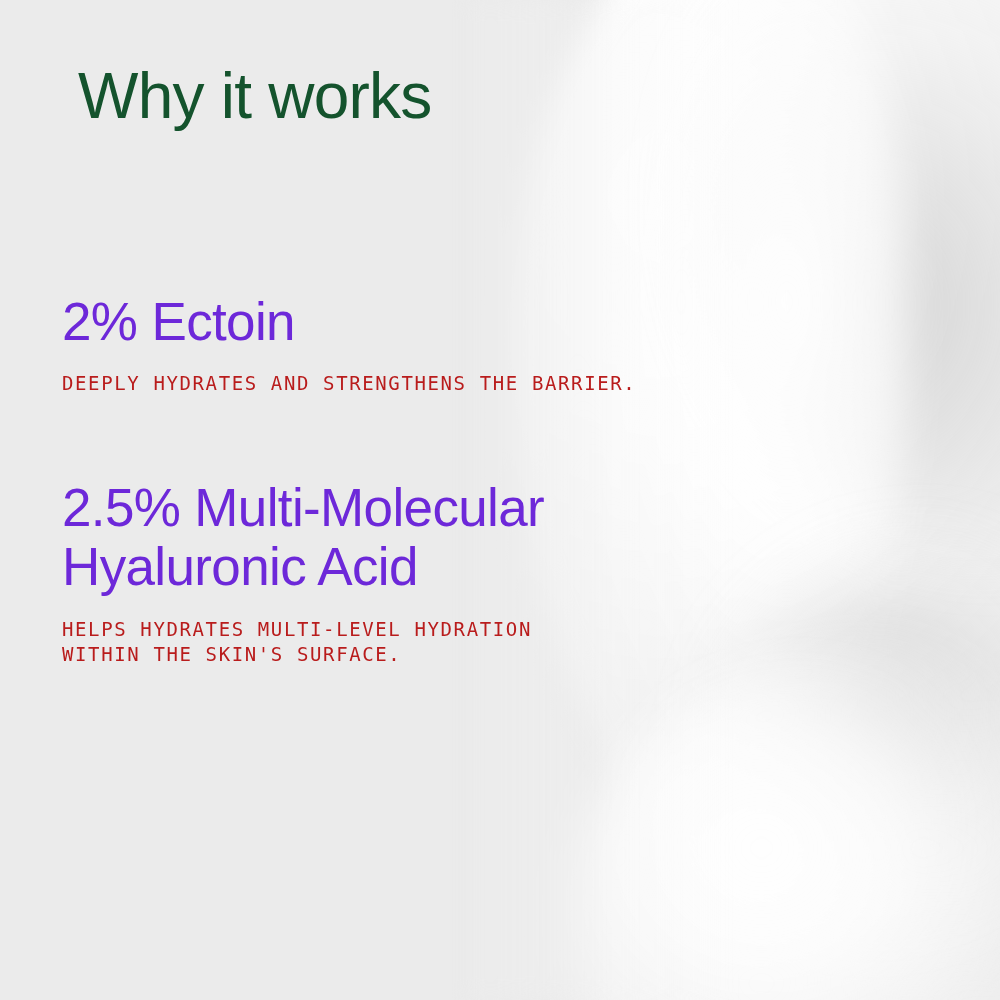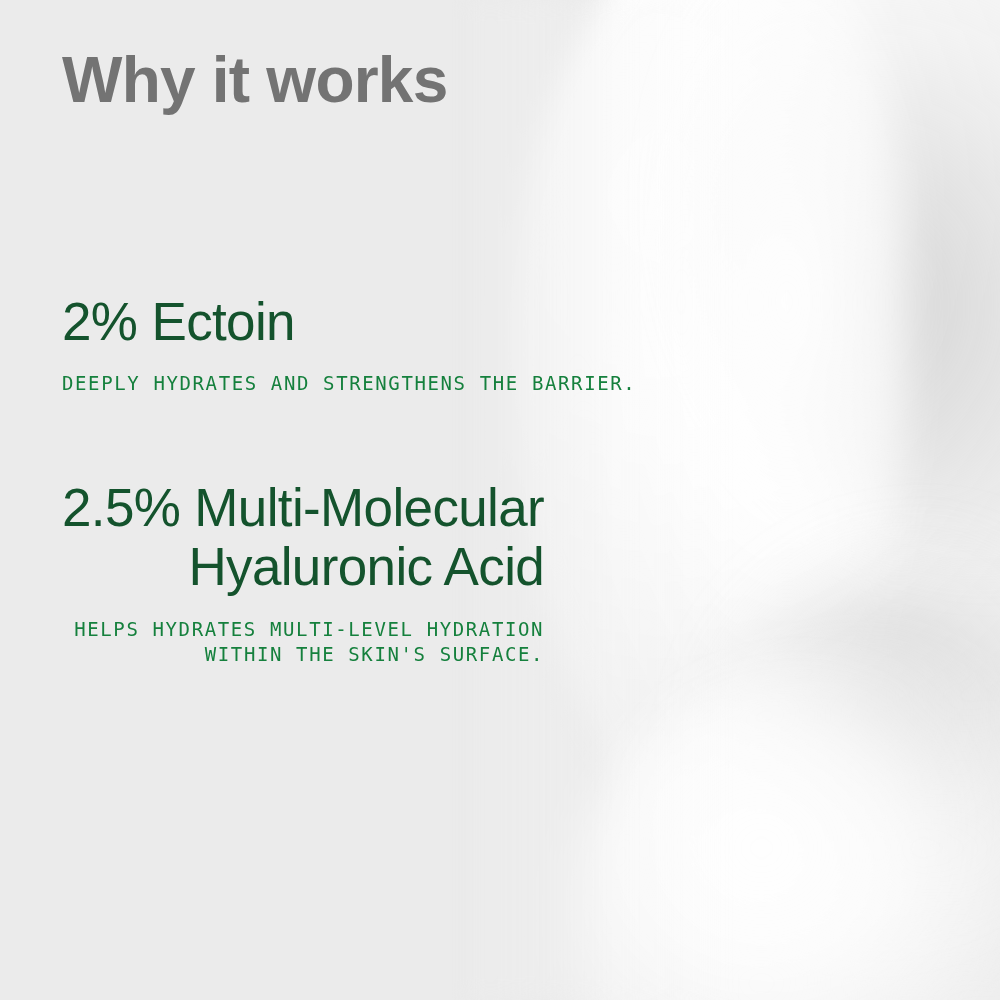--- a/index.html
+++ b/index.html
@@ -123,56 +123,56 @@
   .content {
     position: absolute;
     inset: 0;
     z-index: 5;
   }
 
   .page-title {
     position: absolute;
     left: 62px;
     top: 47px;
-    margin: 0;
+    margin: 16px;
     font-size: 64px;
     line-height: 1.06;
-    font-weight: 700;
+    font-weight: 400;
     letter-spacing: -0.012em;
-    color: #737373;
+    color: #14532d;
     white-space: nowrap;
   }
 
   .ingredient {
     position: absolute;
     left: 62px;
   }
   .ingredient.i0 { top: 292px; }
-  .ingredient.i1 { top: 478px; text-align: right; }
+  .ingredient.i1 { top: 478px; }
   .ingredient.i2 { top: 766px; }
 
   .ingredient-name {
     margin: 0;
     font-size: 53px;
     line-height: 1.12;
     font-weight: 400;
     letter-spacing: -0.012em;
-    color: #14532d;
+    color: #6d28d9;
     white-space: pre-line;
   }
 
   .ingredient-desc {
     margin: 0;
     margin-top: 20px;
     font-family: "DejaVu Sans Mono", "Liberation Mono", monospace;
     font-size: 19px;
     line-height: 1.34;
     font-weight: 400;
     letter-spacing: 0.085em;
-    color: #15803d;
+    color: #b91c1c;
     white-space: pre-line;
   }
 </style>
 </head>
 <body>
 
 <div id="page">
 
   <div class="art-layer">
     <div class="blob-main"></div>

